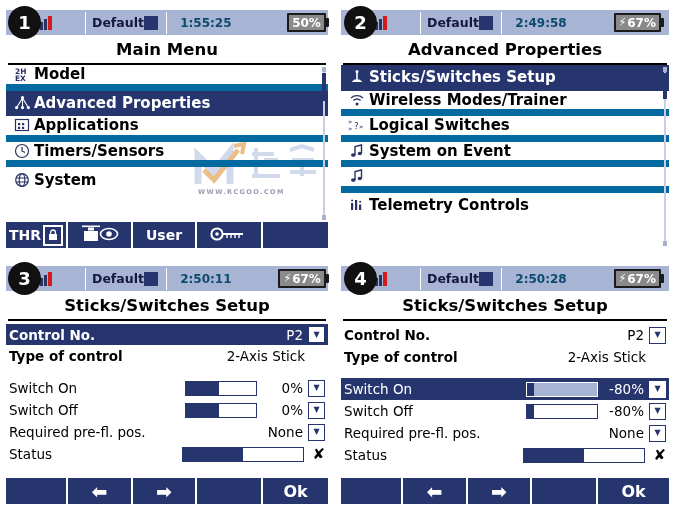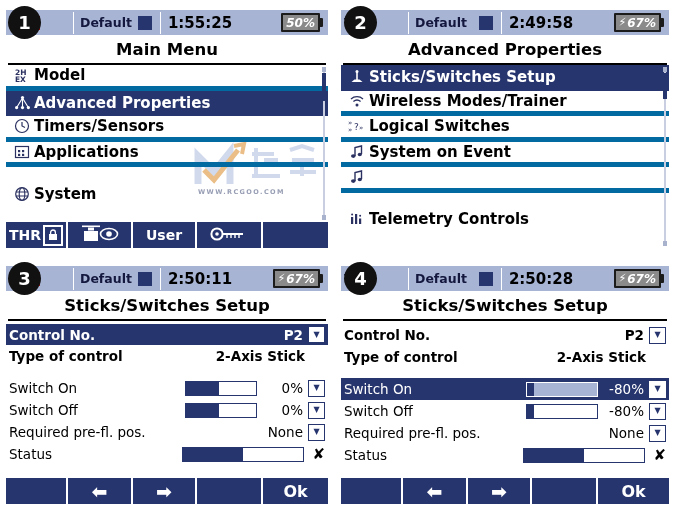--- a/index.html
+++ b/index.html
@@ -9,61 +9,61 @@
         grid-template-columns:336px 339px;grid-template-rows:256px 256px;}
 
   .panel{position:relative;overflow:hidden;background:#ffffff;
          border-right:1px solid #ffffff;}
   .screen{position:absolute;left:6px;top:10px;width:322px;height:238px;
           background:#ffffff;display:flex;flex-direction:column;}
   .panel.right .screen{left:5px;width:328px;}
 
   
   .statusbar{height:25px;flex:0 0 25px;background:#a8b4d4;display:flex;align-items:center;
-             position:relative;color:#10143c;font-size:12px;font-weight:bold;}
+             position:relative;color:#10143c;font-size:12px;font-weight:bold;padding-left:12px;}
   .sb-left{display:flex;align-items:center;gap:1px;padding-left:3px;width:64px;flex:0 0 64px;}
   .sb-tx{font-size:11px;font-weight:bold;color:#20264e;letter-spacing:-.5px;}
   .bars{display:flex;align-items:flex-end;gap:1px;height:15px;}
   .bars i{display:block;width:3px;background:#2b3160;}
   .bars i.b1{height:5px}.bars i.b2{height:8px}.bars i.b3{height:11px}
   .bars i.red{background:#d41a1a;height:14px;width:4px;}
   .sb-sep{width:1px;height:22px;background:#ffffff;flex:0 0 1px;}
   .sb-model{flex:1;padding-left:6px;font-size:12.5px;font-weight:bold;color:#14183e;}
   .sb-square{width:14px;height:14px;background:#27356e;margin-right:8px;flex:0 0 14px;}
-  .sb-time{width:78px;flex:0 0 78px;text-align:center;font-size:15px;font-weight:bold;color:#000000;}
+  .sb-time{width:78px;flex:0 0 78px;text-align:center;font-size:12px;font-weight:bold;color:#0c4a6e;}
   .sb-batwrap{width:84px;flex:0 0 84px;display:flex;align-items:center;justify-content:flex-end;padding-right:5px;}
   .battery{position:relative;height:19px;display:flex;align-items:center;}
   .bat-body{height:19px;background:#1b1b1b;border-radius:1px;display:flex;align-items:center;padding:0 2px;}
   .bat-fill{background:#8a8a8a;height:15px;display:flex;align-items:center;justify-content:center;
-            color:#ffffff;font-size:12px;font-weight:bold;padding:0 3px;gap:1px;white-space:nowrap;font-style:italic;}
+            color:#ffffff;font-size:12px;font-weight:bold;padding:0 3px;gap:1px;white-space:nowrap;}
   .bat-tip{width:3px;height:9px;background:#1b1b1b;margin-left:0px;border-radius:0 1px 1px 0;}
   .bolt{font-size:11px;color:#ffffff;line-height:1;}
 
   
   .badge{position:absolute;left:8px;top:6px;width:33px;height:33px;border-radius:50%;
          background:#111111;color:#ffffff;font-size:18px;font-weight:bold;
          display:flex;align-items:center;justify-content:center;z-index:40;
          font-family:"DejaVu Sans","Liberation Sans",sans-serif;}
 
   
   .ptitle{flex:0 0 28px;display:flex;align-items:center;justify-content:center;
           font-size:16.5px;font-weight:bold;color:#000000;border-bottom:2px solid #000000;
           margin:0 2px;}
 
   
   .list{flex:1;position:relative;overflow:hidden;}
-  .row{height:25.5px;display:flex;align-items:center;border-bottom:5px solid #0369a1;
+  .row{height:25.5px;display:flex;align-items:center;border-bottom:7px solid #0369a1;
        padding-left:4px;box-sizing:border-box;position:relative;z-index:5;}
   .row.sel{background:#27356e;border-bottom:1px solid #27356e;}
   .row .ico{width:24px;flex:0 0 24px;display:flex;align-items:center;justify-content:center;
             color:#2b3160;}
   .row.sel .ico{color:#ffffff;}
   .row .lbl{font-size:15px;font-weight:bold;color:#000000;white-space:nowrap;}
   .row.sel .lbl{color:#ffffff;}
-  .row.clipped{border-bottom:none;margin-top:14px;}
+  .row.clipped{border-bottom:none;}
 
   .scroll{position:absolute;right:2px;top:2px;bottom:2px;width:4px;z-index:8;}
   .scroll .track{position:absolute;left:1px;top:0;bottom:0;width:2px;background:#c9cfe0;}
   .scroll .thumb{position:absolute;left:0;width:4px;background:#27356e;}
   .scroll .cap{position:absolute;left:0;width:4px;height:5px;background:#a9b2cc;}
 
   
   .wm{position:absolute;right:6px;bottom:26px;width:128px;height:54px;z-index:3;opacity:.9;
       pointer-events:none;}
   .wm-txt{position:absolute;bottom:0;left:4px;font-size:6.5px;letter-spacing:1.4px;
@@ -79,21 +79,21 @@
 
   .lockbox{border:2px solid #ffffff;width:16px;height:17px;display:flex;align-items:center;
            justify-content:center;}
 
   
   .form{flex:1;display:flex;flex-direction:column;padding-top:3px;}
   .frow{height:22px;display:flex;align-items:center;padding:0 3px;box-sizing:border-box;}
   .frow.hdr{background:#27356e;color:#ffffff;height:21px;}
   .frow .fl{font-size:13.5px;font-weight:bold;color:#000000;flex:1;white-space:nowrap;}
   .frow.hdr .fl{color:#ffffff;}
-  .frow .fv{font-size:13.5px;font-weight:bold;color:#000000;white-space:nowrap;}
+  .frow .fv{font-size:13.5px;font-weight:normal;color:#000000;white-space:nowrap;}
   .frow.hdr .fv{color:#ffffff;}
   .frow.plain .fl{font-weight:normal;font-size:13.5px;}
   .frow.plain .fv{font-weight:normal;}
   .frow.selrow{background:#27356e;}
   .frow.selrow .fl,.frow.selrow .fv{color:#ffffff;}
   .spacer{height:10px;}
 
   .dd{width:15px;height:15px;border:1px solid #27356e;background:#ffffff;margin-left:5px;
       display:flex;align-items:center;justify-content:center;flex:0 0 15px;}
   .dd span{font-size:8px;color:#27356e;line-height:1;}
@@ -164,37 +164,37 @@
                 <circle cx="2.6" cy="12.6" r="1.6" fill="currentColor"></circle>
                 <circle cx="8.5" cy="12.6" r="1.6" fill="currentColor"></circle>
                 <circle cx="14.4" cy="12.6" r="1.6" fill="currentColor"></circle>
               </svg>
           </span>
           <span class="lbl">Advanced Properties</span>
         </div>
         <div class="row">
           <span class="ico">
             <svg width="16" height="16" viewBox="0 0 16 16">
-                <circle cx="8" cy="8" r="6.5" fill="none" stroke="currentColor" stroke-width="1.2"></circle>
-                <path d="M8 4 L8 8 L11 9.5" stroke="currentColor" stroke-width="1.2" fill="none"></path>
-              </svg>
-          </span>
-          <span class="lbl">Timers/Sensors</span>
-        </div>
-        <div class="row">
-          <span class="ico">
-            <svg width="16" height="16" viewBox="0 0 16 16">
                 <rect x="1.5" y="2.5" width="13" height="11" fill="none" stroke="currentColor" stroke-width="1.2"></rect>
                 <rect x="4" y="6" width="2.2" height="2.2" fill="currentColor"></rect>
                 <rect x="8" y="6" width="2.2" height="2.2" fill="currentColor"></rect>
                 <rect x="4" y="9.8" width="2.2" height="2.2" fill="currentColor"></rect>
                 <rect x="8" y="9.8" width="2.2" height="2.2" fill="currentColor"></rect>
               </svg>
           </span>
           <span class="lbl">Applications</span>
+        </div>
+        <div class="row">
+          <span class="ico">
+            <svg width="16" height="16" viewBox="0 0 16 16">
+                <circle cx="8" cy="8" r="6.5" fill="none" stroke="currentColor" stroke-width="1.2"></circle>
+                <path d="M8 4 L8 8 L11 9.5" stroke="currentColor" stroke-width="1.2" fill="none"></path>
+              </svg>
+          </span>
+          <span class="lbl">Timers/Sensors</span>
         </div>
         <div class="row clipped">
           <span class="ico">
             <svg width="16" height="16" viewBox="0 0 16 16">
                 <circle cx="8" cy="8" r="6.3" fill="none" stroke="currentColor" stroke-width="1.2"></circle>
                 <ellipse cx="8" cy="8" rx="2.8" ry="6.3" fill="none" stroke="currentColor" stroke-width="1.1"></ellipse>
                 <path d="M1.9 6 H14.1 M1.9 10 H14.1" stroke="currentColor" stroke-width="1.1"></path>
               </svg>
           </span>
           <span class="lbl">System</span>

